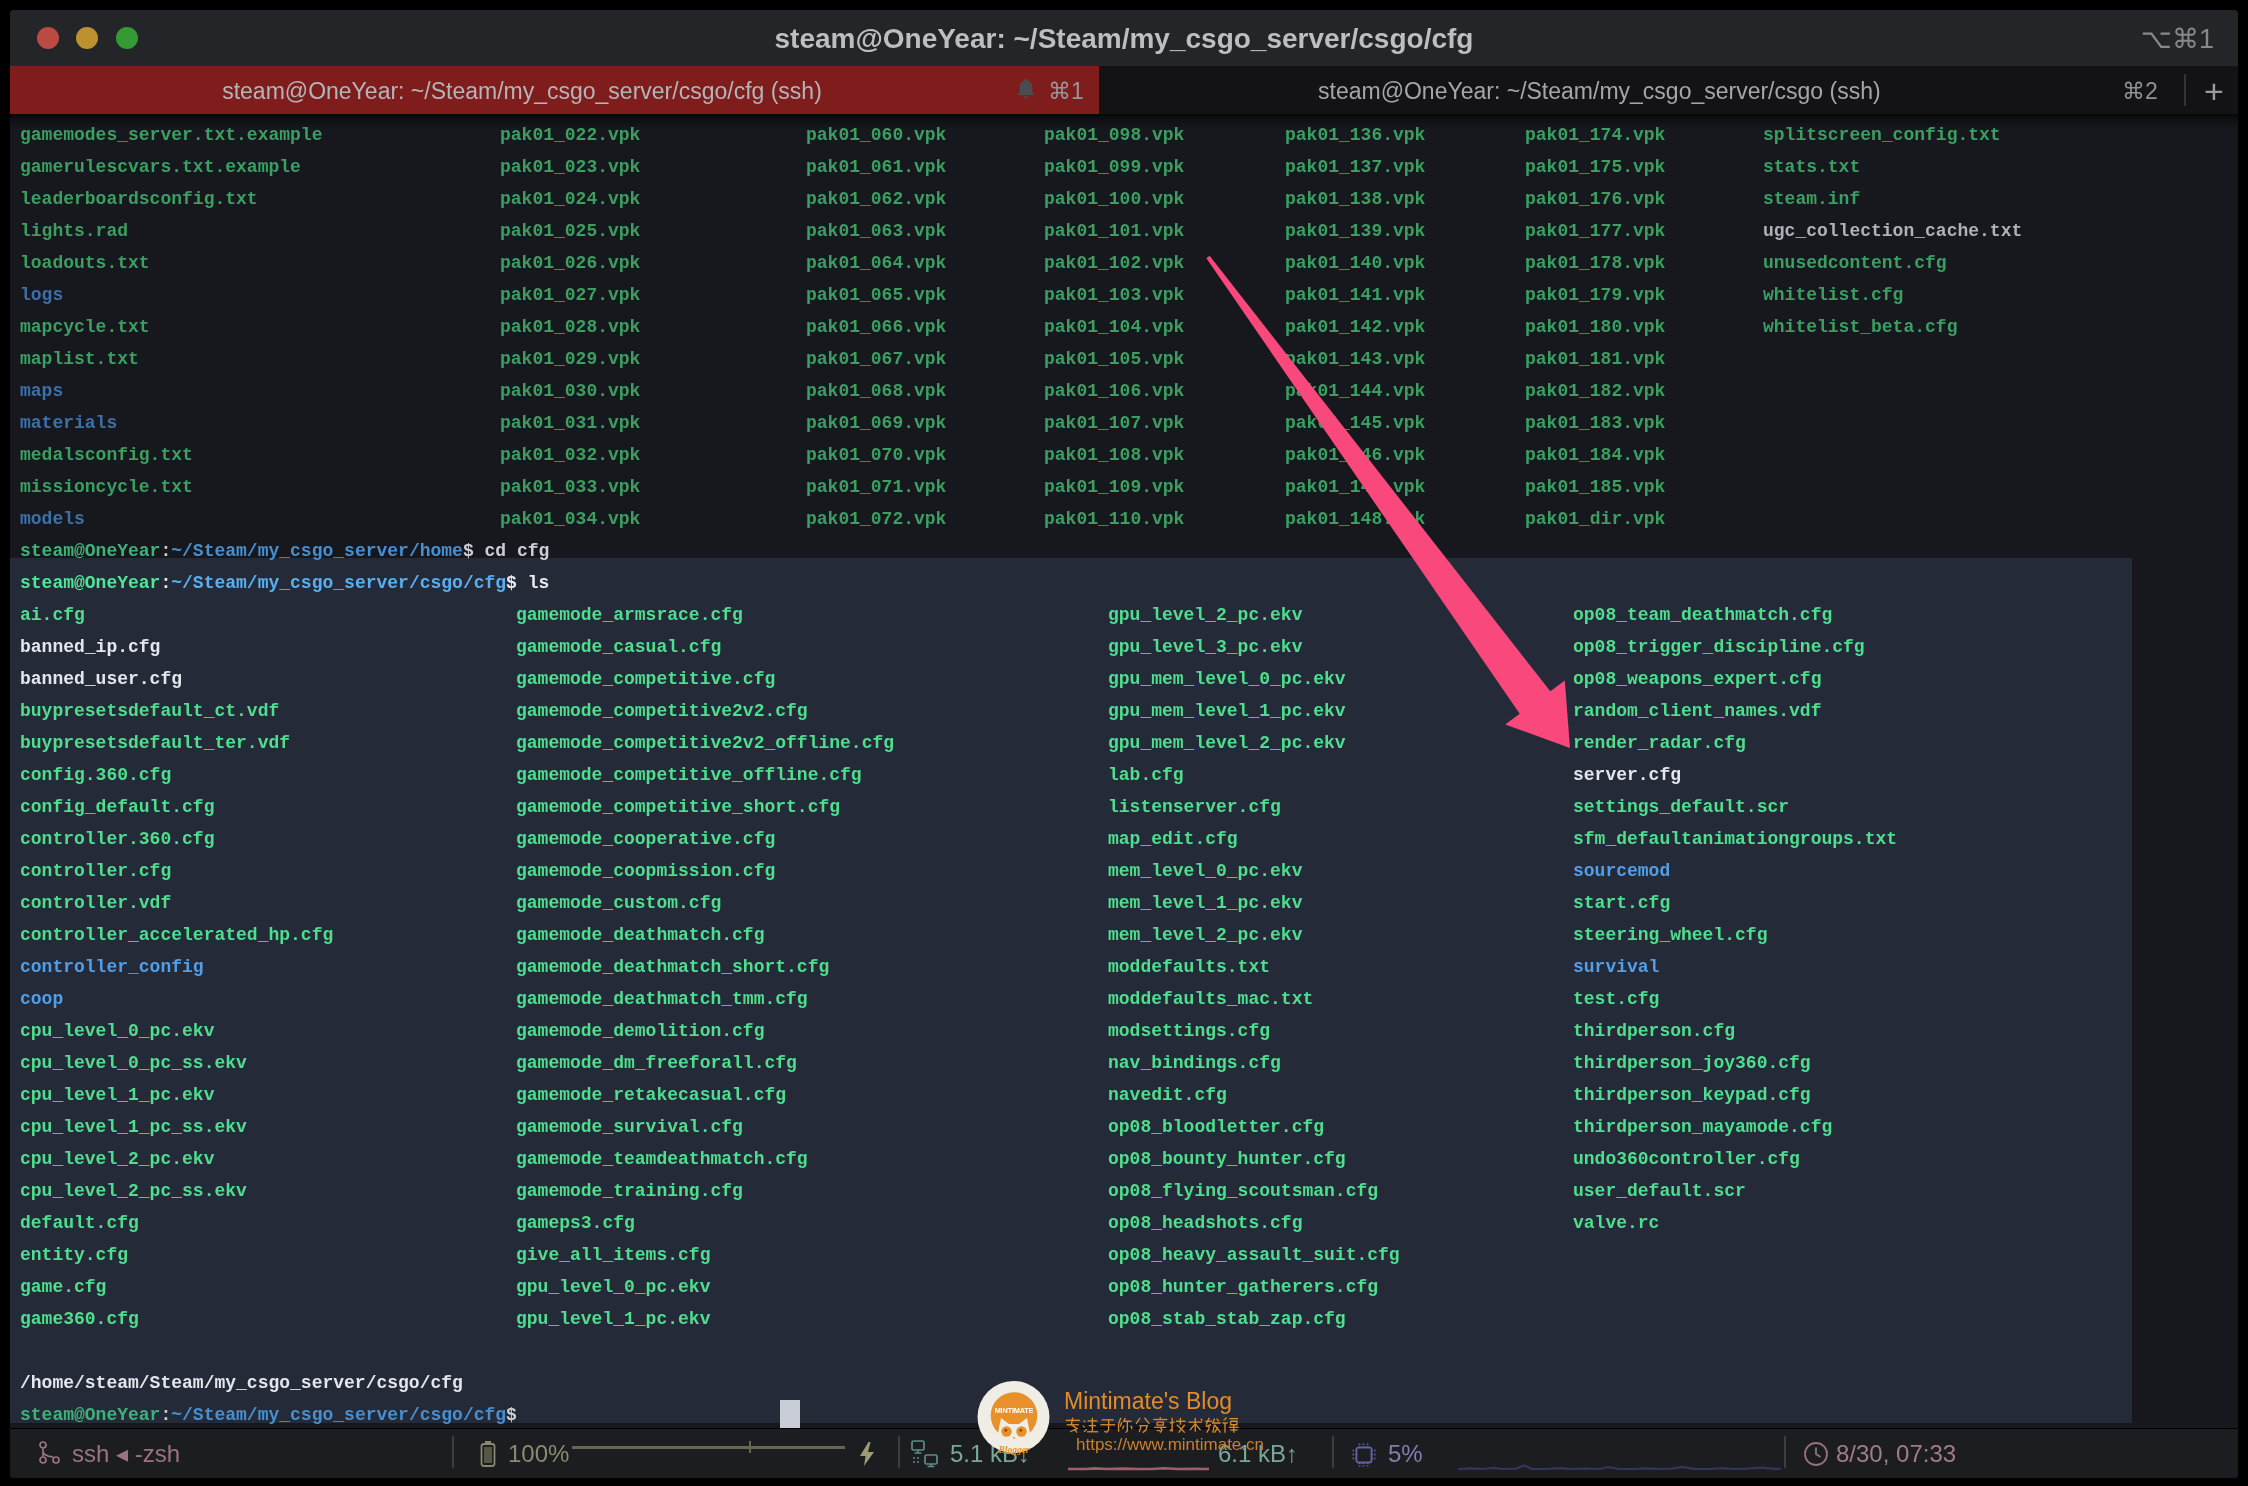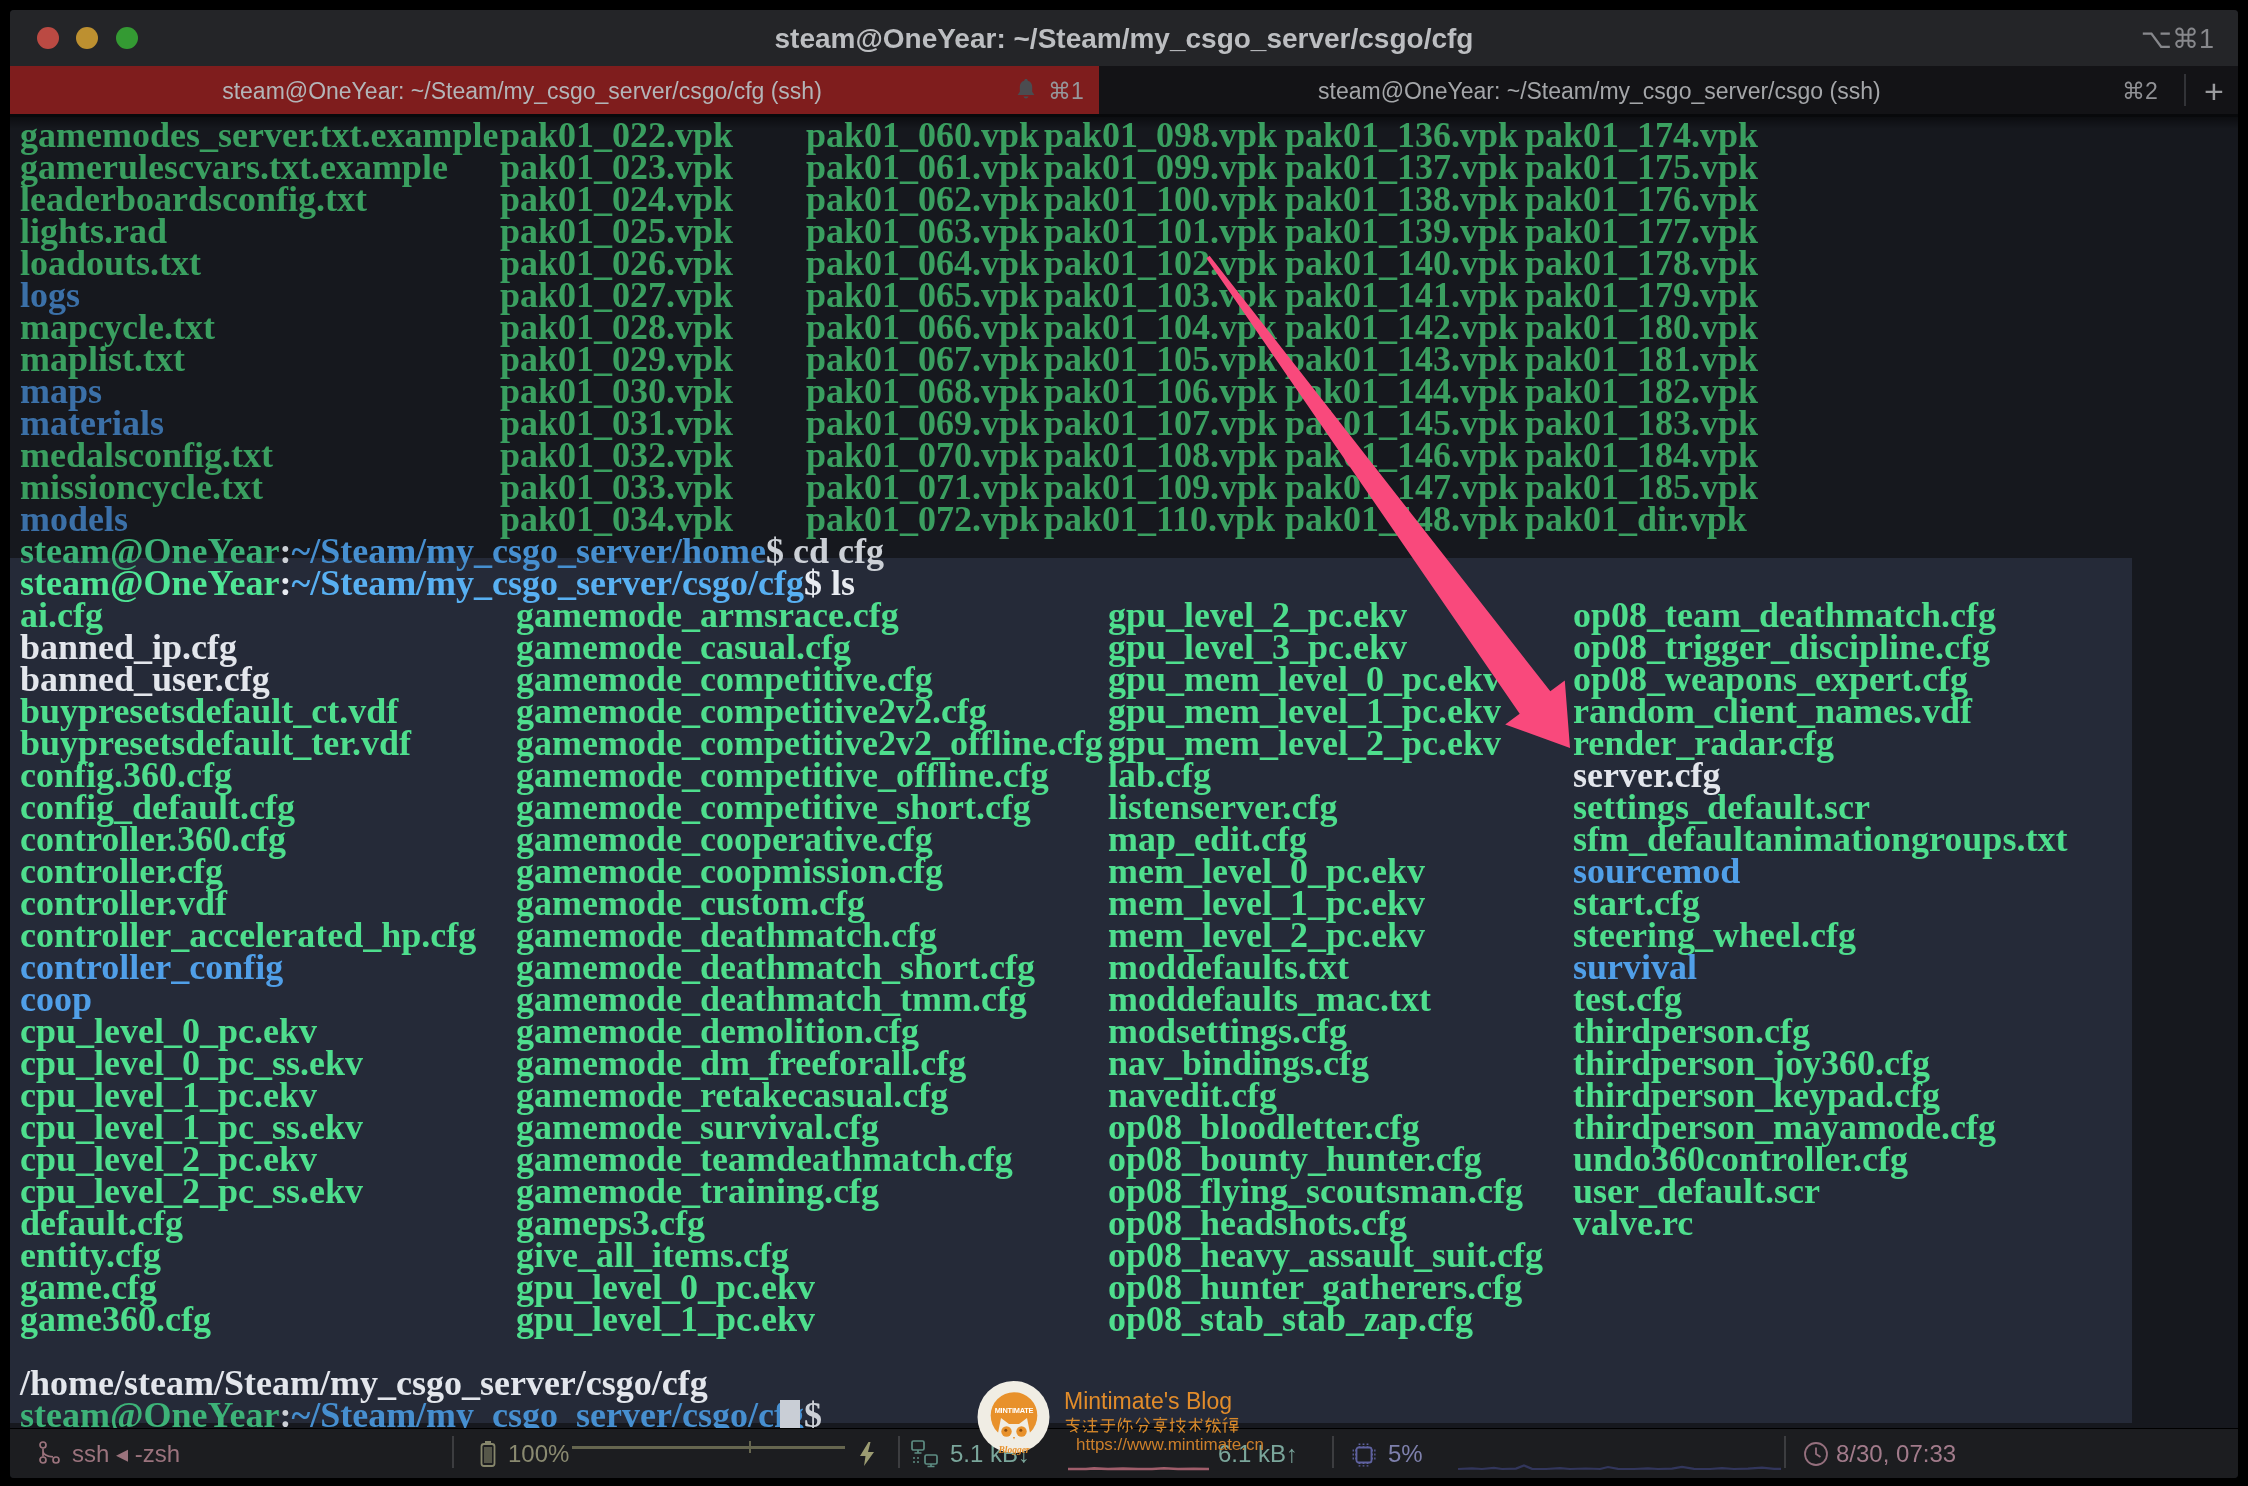--- a/index.html
+++ b/index.html
@@ -10,22 +10,22 @@
 .title{position:absolute;left:0;top:0;width:100%;height:56px;line-height:58px;text-align:center;
 color:#bcbec1;font-size:28px;font-weight:bold}
 .accel{position:absolute;right:24px;top:0;height:56px;line-height:58px;color:#87888c;font-size:27px}
 .tabbar{position:absolute;left:0;top:56px;width:100%;height:48px;background:#7f1d1d}
 .tab2{position:absolute;left:1089px;top:0;width:1139px;height:48px;background:#131316}
 .tabtx{position:absolute;top:0;height:48px;line-height:50px;font-size:23px}
 .tabline{position:absolute;left:0;top:104px;width:100%;height:3px;background:#08090b}
 .shade{position:absolute;left:0;top:107px;width:100%;height:12px;
 background:linear-gradient(rgba(0,0,0,.45),rgba(0,0,0,0))}
 .sel{position:absolute;left:0;top:548px;width:2122px;height:865px;background:#252a38}
-.col,.row{position:absolute;font-family:Liberation Serif, serif;font-weight:bold;
-font-size:36px;line-height:32px;white-space:pre}
+.col,.row{position:absolute;font-family:Liberation Mono, monospace;font-weight:bold;
+font-size:18px;line-height:32px;white-space:pre}
 .col div{height:32px}
 .g{color:#3a9f60}.b{color:#3b70a8}.w{color:#aeb2b8}
 .pg{color:#3db378}.pb{color:#468fd0}.pw{color:#ccd0d6}
 .G{color:#4ede8d}.B{color:#509fe8}.W{color:#e3e6ec}
 .PG{color:#4fe695}.PB{color:#58b0f2}.PW{color:#e8ebf1}
 .ov{position:absolute;left:0;top:0}
 .sbar{position:absolute;left:0;top:1418px;width:100%;height:50px;background:#1c1d20;
 border-top:1px solid #000}
 .sit{position:absolute;top:1418px;height:50px;line-height:51px;font-size:24px;white-space:pre}
 .sep{position:absolute;top:1426px;width:2px;height:32px;background:#3c3d40}
@@ -54,20 +54,21 @@
       <path d="M11.5 20.5a2.6 2.6 0 005 0z" fill="#4b4c50"></path>
     </svg>
   <div class="shade"></div>
   <div class="sel"></div>
   <div class="col" style="left:10px;top:109px"><div class="g">gamemodes_server.txt.example</div><div class="g">gamerulescvars.txt.example</div><div class="g">leaderboardsconfig.txt</div><div class="g">lights.rad</div><div class="g">loadouts.txt</div><div class="b">logs</div><div class="g">mapcycle.txt</div><div class="g">maplist.txt</div><div class="b">maps</div><div class="b">materials</div><div class="g">medalsconfig.txt</div><div class="g">missioncycle.txt</div><div class="b">models</div></div>
     <div class="col" style="left:490px;top:109px"><div class="g">pak01_022.vpk</div><div class="g">pak01_023.vpk</div><div class="g">pak01_024.vpk</div><div class="g">pak01_025.vpk</div><div class="g">pak01_026.vpk</div><div class="g">pak01_027.vpk</div><div class="g">pak01_028.vpk</div><div class="g">pak01_029.vpk</div><div class="g">pak01_030.vpk</div><div class="g">pak01_031.vpk</div><div class="g">pak01_032.vpk</div><div class="g">pak01_033.vpk</div><div class="g">pak01_034.vpk</div></div>
     <div class="col" style="left:796px;top:109px"><div class="g">pak01_060.vpk</div><div class="g">pak01_061.vpk</div><div class="g">pak01_062.vpk</div><div class="g">pak01_063.vpk</div><div class="g">pak01_064.vpk</div><div class="g">pak01_065.vpk</div><div class="g">pak01_066.vpk</div><div class="g">pak01_067.vpk</div><div class="g">pak01_068.vpk</div><div class="g">pak01_069.vpk</div><div class="g">pak01_070.vpk</div><div class="g">pak01_071.vpk</div><div class="g">pak01_072.vpk</div></div>
     <div class="col" style="left:1034px;top:109px"><div class="g">pak01_098.vpk</div><div class="g">pak01_099.vpk</div><div class="g">pak01_100.vpk</div><div class="g">pak01_101.vpk</div><div class="g">pak01_102.vpk</div><div class="g">pak01_103.vpk</div><div class="g">pak01_104.vpk</div><div class="g">pak01_105.vpk</div><div class="g">pak01_106.vpk</div><div class="g">pak01_107.vpk</div><div class="g">pak01_108.vpk</div><div class="g">pak01_109.vpk</div><div class="g">pak01_110.vpk</div></div>
     <div class="col" style="left:1275px;top:109px"><div class="g">pak01_136.vpk</div><div class="g">pak01_137.vpk</div><div class="g">pak01_138.vpk</div><div class="g">pak01_139.vpk</div><div class="g">pak01_140.vpk</div><div class="g">pak01_141.vpk</div><div class="g">pak01_142.vpk</div><div class="g">pak01_143.vpk</div><div class="g">pak01_144.vpk</div><div class="g">pak01_145.vpk</div><div class="g">pak01_146.vpk</div><div class="g">pak01_147.vpk</div><div class="g">pak01_148.vpk</div></div>
     <div class="col" style="left:1515px;top:109px"><div class="g">pak01_174.vpk</div><div class="g">pak01_175.vpk</div><div class="g">pak01_176.vpk</div><div class="g">pak01_177.vpk</div><div class="g">pak01_178.vpk</div><div class="g">pak01_179.vpk</div><div class="g">pak01_180.vpk</div><div class="g">pak01_181.vpk</div><div class="g">pak01_182.vpk</div><div class="g">pak01_183.vpk</div><div class="g">pak01_184.vpk</div><div class="g">pak01_185.vpk</div><div class="g">pak01_dir.vpk</div></div>
+    <div class="col" style="left:1753px;top:109px"><div class="g">splitscreen_config.txt</div><div class="g">stats.txt</div><div class="g">steam.inf</div><div class="w">ugc_collection_cache.txt</div><div class="g">unusedcontent.cfg</div><div class="g">whitelist.cfg</div><div class="g">whitelist_beta.cfg</div></div>
     <div class="col" style="left:10px;top:589px"><div class="G">ai.cfg</div><div class="W">banned_ip.cfg</div><div class="W">banned_user.cfg</div><div class="G">buypresetsdefault_ct.vdf</div><div class="G">buypresetsdefault_ter.vdf</div><div class="G">config.360.cfg</div><div class="G">config_default.cfg</div><div class="G">controller.360.cfg</div><div class="G">controller.cfg</div><div class="G">controller.vdf</div><div class="G">controller_accelerated_hp.cfg</div><div class="B">controller_config</div><div class="B">coop</div><div class="G">cpu_level_0_pc.ekv</div><div class="G">cpu_level_0_pc_ss.ekv</div><div class="G">cpu_level_1_pc.ekv</div><div class="G">cpu_level_1_pc_ss.ekv</div><div class="G">cpu_level_2_pc.ekv</div><div class="G">cpu_level_2_pc_ss.ekv</div><div class="G">default.cfg</div><div class="G">entity.cfg</div><div class="G">game.cfg</div><div class="G">game360.cfg</div></div>
     <div class="col" style="left:506px;top:589px"><div class="G">gamemode_armsrace.cfg</div><div class="G">gamemode_casual.cfg</div><div class="G">gamemode_competitive.cfg</div><div class="G">gamemode_competitive2v2.cfg</div><div class="G">gamemode_competitive2v2_offline.cfg</div><div class="G">gamemode_competitive_offline.cfg</div><div class="G">gamemode_competitive_short.cfg</div><div class="G">gamemode_cooperative.cfg</div><div class="G">gamemode_coopmission.cfg</div><div class="G">gamemode_custom.cfg</div><div class="G">gamemode_deathmatch.cfg</div><div class="G">gamemode_deathmatch_short.cfg</div><div class="G">gamemode_deathmatch_tmm.cfg</div><div class="G">gamemode_demolition.cfg</div><div class="G">gamemode_dm_freeforall.cfg</div><div class="G">gamemode_retakecasual.cfg</div><div class="G">gamemode_survival.cfg</div><div class="G">gamemode_teamdeathmatch.cfg</div><div class="G">gamemode_training.cfg</div><div class="G">gameps3.cfg</div><div class="G">give_all_items.cfg</div><div class="G">gpu_level_0_pc.ekv</div><div class="G">gpu_level_1_pc.ekv</div></div>
     <div class="col" style="left:1098px;top:589px"><div class="G">gpu_level_2_pc.ekv</div><div class="G">gpu_level_3_pc.ekv</div><div class="G">gpu_mem_level_0_pc.ekv</div><div class="G">gpu_mem_level_1_pc.ekv</div><div class="G">gpu_mem_level_2_pc.ekv</div><div class="G">lab.cfg</div><div class="G">listenserver.cfg</div><div class="G">map_edit.cfg</div><div class="G">mem_level_0_pc.ekv</div><div class="G">mem_level_1_pc.ekv</div><div class="G">mem_level_2_pc.ekv</div><div class="G">moddefaults.txt</div><div class="G">moddefaults_mac.txt</div><div class="G">modsettings.cfg</div><div class="G">nav_bindings.cfg</div><div class="G">navedit.cfg</div><div class="G">op08_bloodletter.cfg</div><div class="G">op08_bounty_hunter.cfg</div><div class="G">op08_flying_scoutsman.cfg</div><div class="G">op08_headshots.cfg</div><div class="G">op08_heavy_assault_suit.cfg</div><div class="G">op08_hunter_gatherers.cfg</div><div class="G">op08_stab_stab_zap.cfg</div></div>
     <div class="col" style="left:1563px;top:589px"><div class="G">op08_team_deathmatch.cfg</div><div class="G">op08_trigger_discipline.cfg</div><div class="G">op08_weapons_expert.cfg</div><div class="G">random_client_names.vdf</div><div class="G">render_radar.cfg</div><div class="W">server.cfg</div><div class="G">settings_default.scr</div><div class="G">sfm_defaultanimationgroups.txt</div><div class="B">sourcemod</div><div class="G">start.cfg</div><div class="G">steering_wheel.cfg</div><div class="B">survival</div><div class="G">test.cfg</div><div class="G">thirdperson.cfg</div><div class="G">thirdperson_joy360.cfg</div><div class="G">thirdperson_keypad.cfg</div><div class="G">thirdperson_mayamode.cfg</div><div class="G">undo360controller.cfg</div><div class="G">user_default.scr</div><div class="G">valve.rc</div></div>
     <div class="row" style="left:10px;top:525px"><span class="pg">steam@OneYear</span><span class="pw">:</span><span class="pb">~/Steam/my_csgo_server/home</span><span class="pw">$ cd cfg</span></div>
     <div class="row" style="left:10px;top:557px"><span class="PG">steam@OneYear</span><span class="PW">:</span><span class="PB">~/Steam/my_csgo_server/csgo/cfg</span><span class="PW">$ ls</span></div>
     <div class="row W" style="left:10px;top:1357px">/home/steam/Steam/my_csgo_server/csgo/cfg</div>
     <div class="row" style="left:10px;top:1389px"><span class="pg">steam@OneYear</span><span class="pw">:</span><span class="pb">~/Steam/my_csgo_server/csgo/cfg</span><span class="pw">$ </span></div>
     <div style="position:absolute;left:770px;top:1390px;width:20px;height:30px;background:#c9ced6"></div>
   <svg class="ov" width="2228" height="1468" viewBox="0 0 2228 1468">

